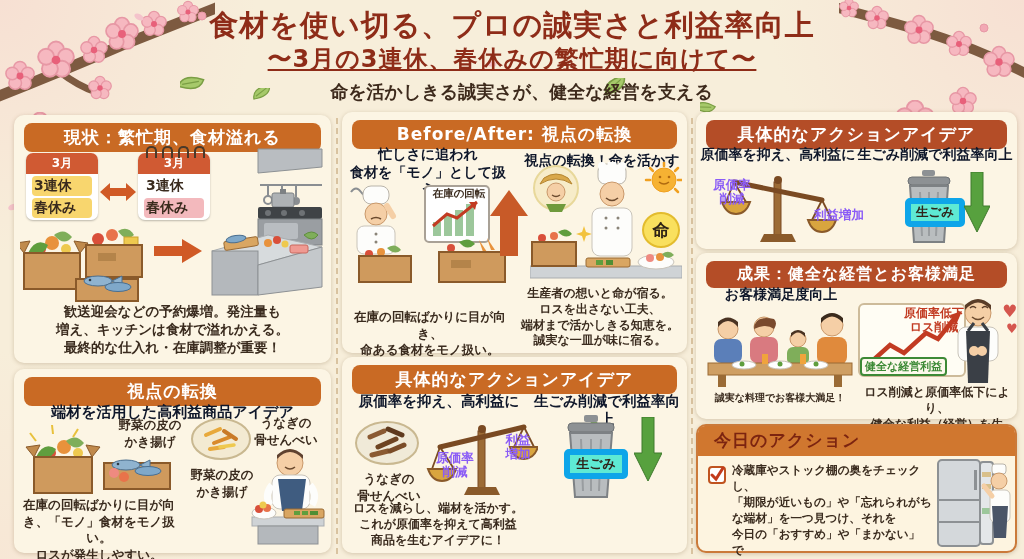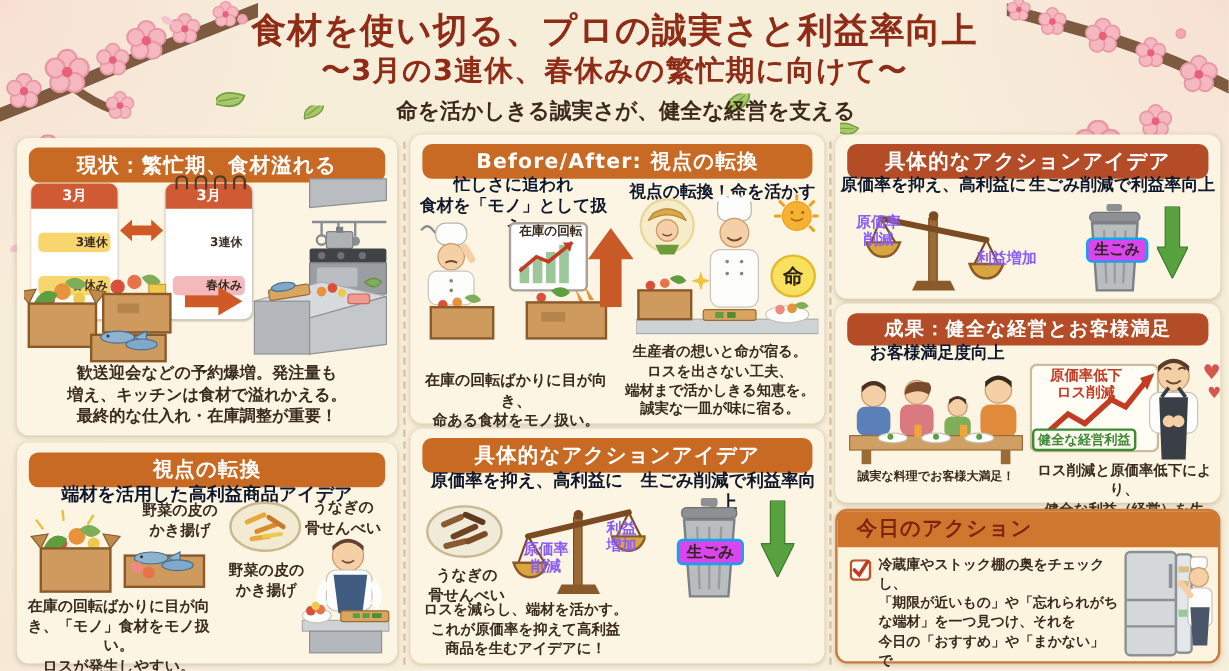--- a/index.html
+++ b/index.html
@@ -5,40 +5,40 @@
   html,body{margin:0;padding:0;}
   .page{position:relative;width:1024px;height:559px;overflow:hidden;
     background:#f7eeda;
     background-image:radial-gradient(circle at 0% 0%,rgba(247,198,198,.35),rgba(247,198,198,0) 22%),
                      radial-gradient(circle at 100% 0%,rgba(247,198,198,.35),rgba(247,198,198,0) 22%),
                      radial-gradient(circle at 0% 100%,rgba(247,210,200,.25),rgba(247,210,200,0) 18%);
     font-family:"DejaVu Sans",sans-serif;color:#3a2b1e;}
   .abs{position:absolute;}
   .hdr{position:absolute;left:0;right:0;text-align:center;font-weight:bold;}
   .title{top:6px;font-size:29px;color:#8e2c18;letter-spacing:1px;}
-  .subtitle{top:43px;font-size:24px;color:#8e2c18;letter-spacing:1px;}
+  .subtitle{top:43px;font-size:24px;color:#8e2c18;letter-spacing:1px;text-decoration:underline;}
   .tagline{top:80px;font-size:18px;color:#3d2a1c;padding-left:19px;}
   .divider{position:absolute;top:118px;height:436px;width:0;border-left:2px dashed #d9c3a0;}
   .panel{position:absolute;background:#fcf5e4;border-radius:10px;box-shadow:0 1px 4px rgba(120,90,50,.28);}
   .banner{margin:8px 10px 0;background:#c96a24;border-radius:8px;color:#fff;text-align:center;
     font-weight:bold;font-size:17px;padding:3px 0;letter-spacing:1px;}
   .banner.red{background:#b44d27;}
   .cap{position:absolute;font-weight:bold;color:#3a2b1e;white-space:pre-line;text-align:center;line-height:1.32;}
   .h{position:absolute;font-weight:bold;color:#0f172a;text-align:center;white-space:pre-line;line-height:1.25;}
   .cal{position:absolute;background:#fff;border-radius:7px;box-shadow:0 1px 2px rgba(0,0,0,.25);}
   .cal-head{background:#d05a33;color:#fff;font-size:12px;font-weight:bold;text-align:center;
     border-radius:7px 7px 0 0;padding:2px 0;}
-  .cal-item{font-size:10px;font-weight:bold;color:#3a2b1e;margin:20px 6px;text-align:right;
+  .cal-item{font-size:14px;font-weight:bold;color:#3a2b1e;margin:2px 6px;text-align:left;
     border-radius:4px;padding:1px 2px;}
   .hl-yellow{background:#f8d66e;}
   .hl-pink{background:#f3b9bd;}
   .ring{position:absolute;top:-7px;width:7px;height:10px;border:2px solid #4a3a2a;border-bottom:none;
     border-radius:5px 5px 0 0;}
   .scale-label{position:absolute;font-weight:bold;color:#8b5cf6;white-space:pre-line;text-align:center;line-height:1.15;}
-  .trash-label{position:absolute;background:#d946ef;border:2px solid #0ea5e9;border-radius:5px;
+  .trash-label{position:absolute;background:#5eead4;border:6px solid #0ea5e9;border-radius:5px;
     font-weight:bold;color:#2f241a;text-align:center;}
   .life-bubble{position:absolute;background:#f9e05e;border:2px solid #e3bc2e;border-radius:50%;
     display:flex;align-items:center;justify-content:center;font-weight:bold;color:#2f2416;}
   .graph-top{position:absolute;font-weight:bold;color:#c23b22;text-align:center;white-space:pre-line;line-height:1.2;}
   .graph-bottom{position:absolute;font-weight:bold;color:#3d8a36;background:#fdf9ec;border:2px solid #3d8a36;
     border-radius:4px;text-align:center;padding:0 3px;}
   .heart{position:absolute;color:#d5564e;font-weight:bold;}
   .today-band{position:absolute;top:0;left:0;right:0;height:30px;background:#d0772f;border-radius:7px 7px 0 0;}
   .today-title{position:absolute;top:3px;left:16px;font-size:17px;font-weight:bold;color:#7c2410;letter-spacing:1px;}
 </style>
@@ -508,21 +508,21 @@
         <circle cx="112" cy="57" r="2.5" fill="#5f9e3e"></circle>
       <rect x="58" y="47" width="6" height="10" fill="#f0a43c"></rect>
         <rect x="96" y="47" width="6" height="10" fill="#f0a43c"></rect>
     </svg>
 
     <svg class="abs" style="left:162px;top:50px" width="108" height="74">
       <rect x="1" y="1" width="106" height="72" rx="5" fill="#fffdf4" stroke="#cdbb9a" stroke-width="2"></rect>
       <polyline points="12,60 32,42 46,50 68,30 80,36 96,16" stroke="#c23b22" stroke-width="4.5" fill="none"></polyline>
       <polygon points="104,8 92,12 98,22" fill="#c23b22"></polygon>
     </svg>
-    <div class="graph-top" style="left:167px;top:53px;width:84px;font-size:12px">原価率低下
+    <div class="graph-top" style="left:196px;top:53px;width:84px;font-size:12px">原価率低下
 ロス削減</div>
     <div class="graph-bottom" style="left:164px;top:104px;font-size:11px">健全な経営利益</div>
 
     <svg class="abs" style="left:252px;top:42px" width="60" height="92">
       <circle cx="30" cy="18" r="13" fill="#f5cfa6" stroke="#c9986a"></circle>
       <path d="M17,15 q13,-15 26,0 l0,-5 q-13,-12 -26,0 Z" fill="#5a3d28"></path>
       <path d="M24,22 q6,5 12,0" stroke="#6b4a2e" stroke-width="1.6" fill="none"></path>
       <path d="M22,13 q3,-3 6,0 M34,13 q3,-3 6,0" stroke="#5a3d28" stroke-width="1.5" fill="none"></path>
       <rect x="10" y="32" width="40" height="34" rx="8" fill="#fdfdfb" stroke="#c9c4ba"></rect>
       <path d="M18,36 L42,36 L40,88 L20,88 Z" fill="#3a3f46"></path>

